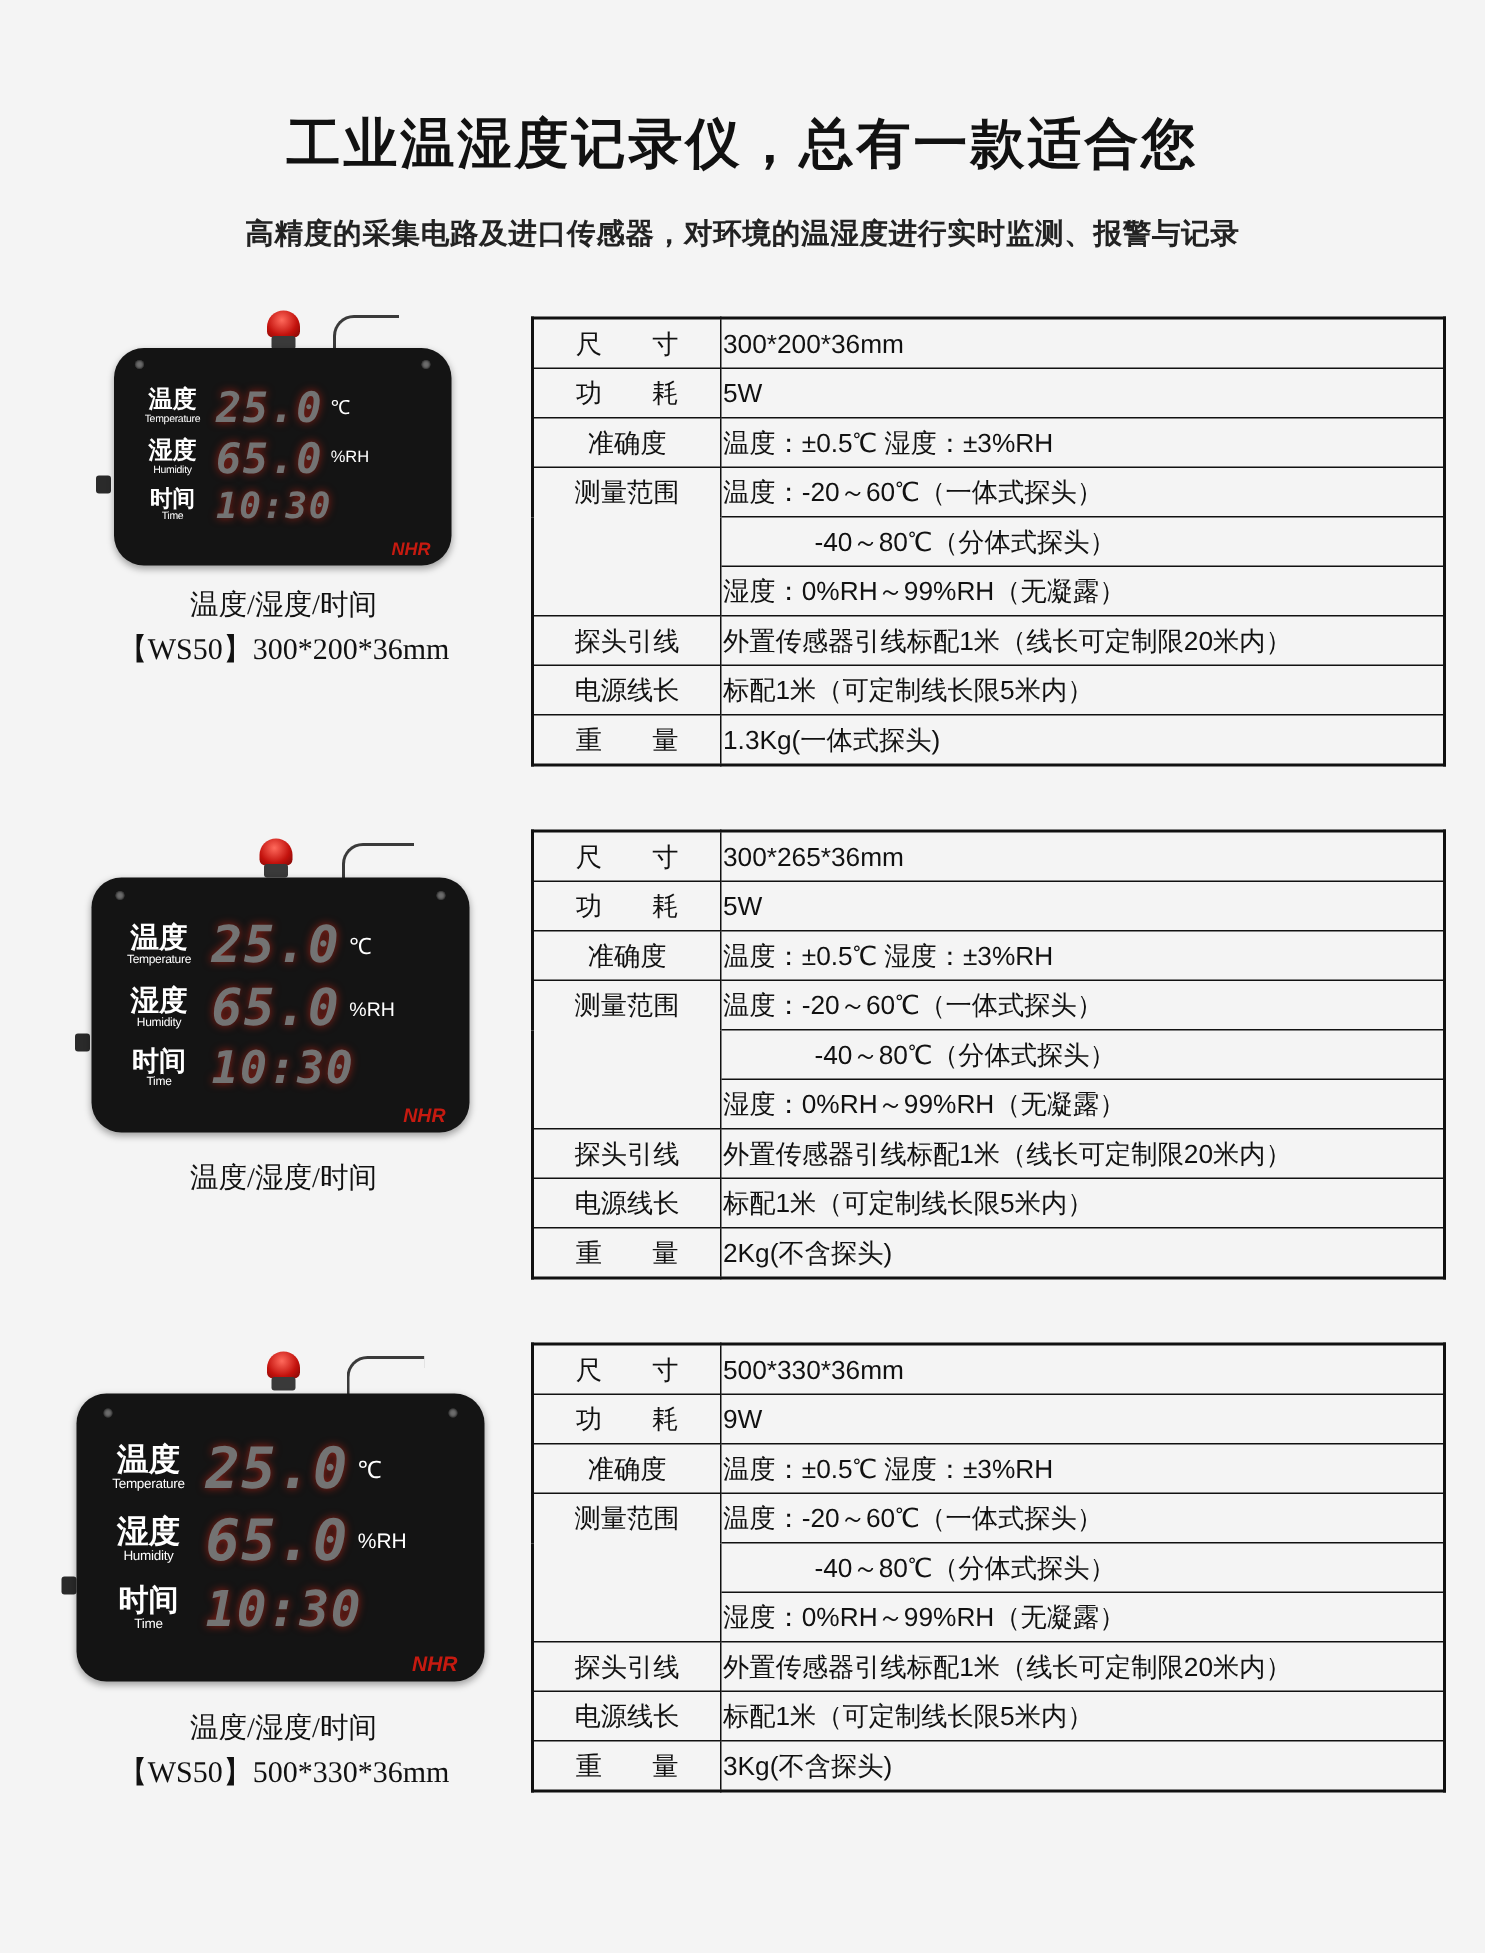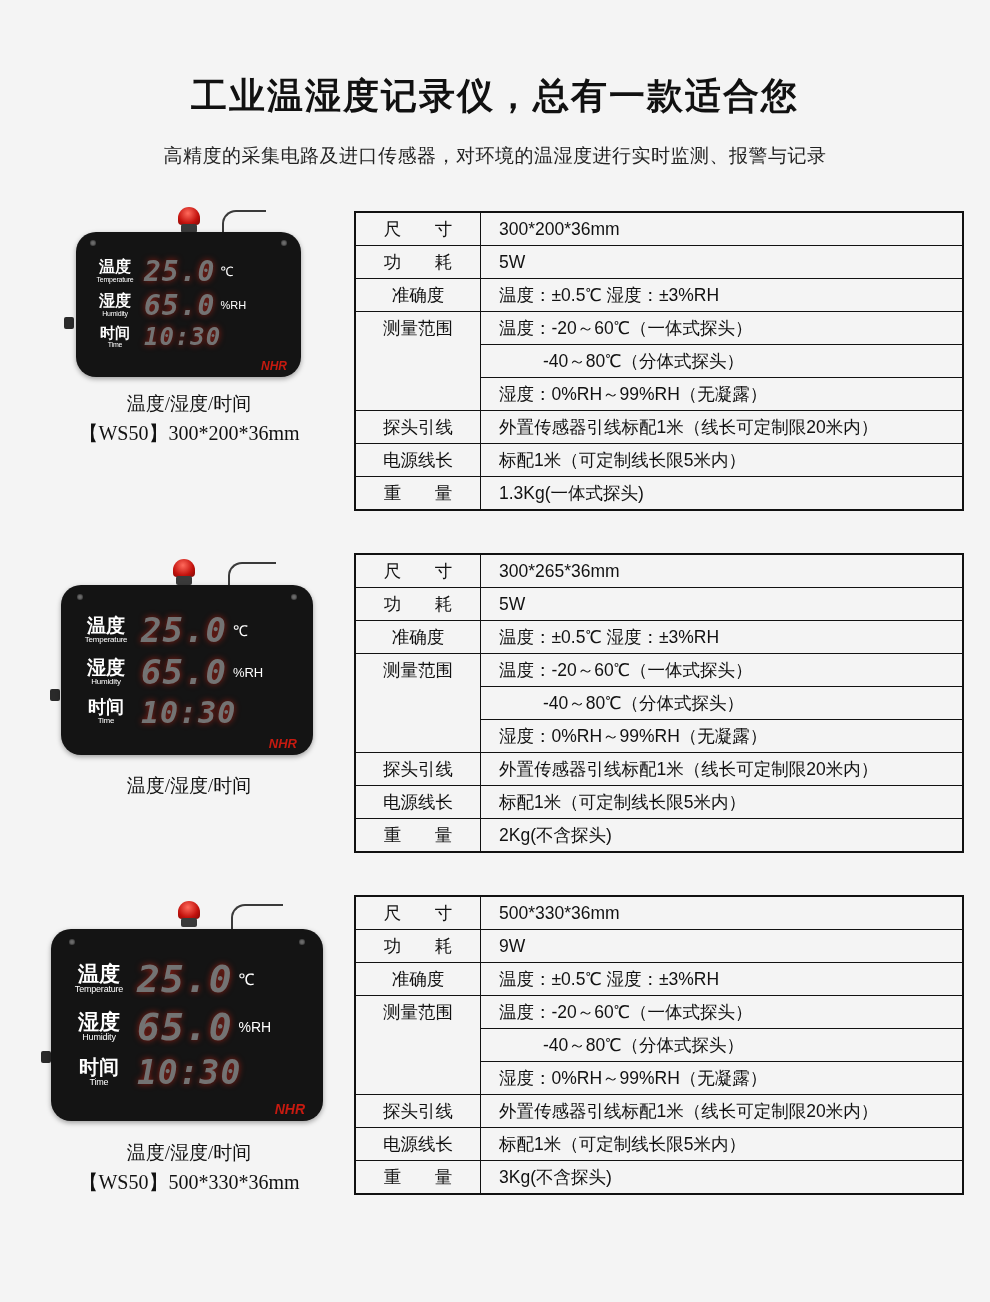--- a/index.html
+++ b/index.html
@@ -30,20 +30,21 @@
     font-size: 36px;
     font-weight: bold;
     letter-spacing: 2px;
     color: #111;
   }
   .header .sub {
     margin-top: 22px;
     font-size: 19px;
     color: #222;
     letter-spacing: 0.5px;
+    font-weight: bold;
   }
   
   .block {
     position: relative;
     display: flex;
     align-items: flex-start;
     margin-top: 34px;
     padding-left: 24px;
   }
   .left-col {
@@ -186,21 +187,21 @@
   .spec td.key {
     width: 108px;
     text-align: center;
     letter-spacing: 0;
   }
   .spec td.key.spaced {
     letter-spacing: 8px;
     text-indent: 8px;
   }
   .spec td.val {
-    padding-left: 18px;
+    padding-left: 1px;
   }
   .spec td.val.indent {
     padding-left: 62px;
   }
   .spec td.nb {
     border-top: none;
   }
   .spec td.nbb {
     border-bottom: none;
   }

